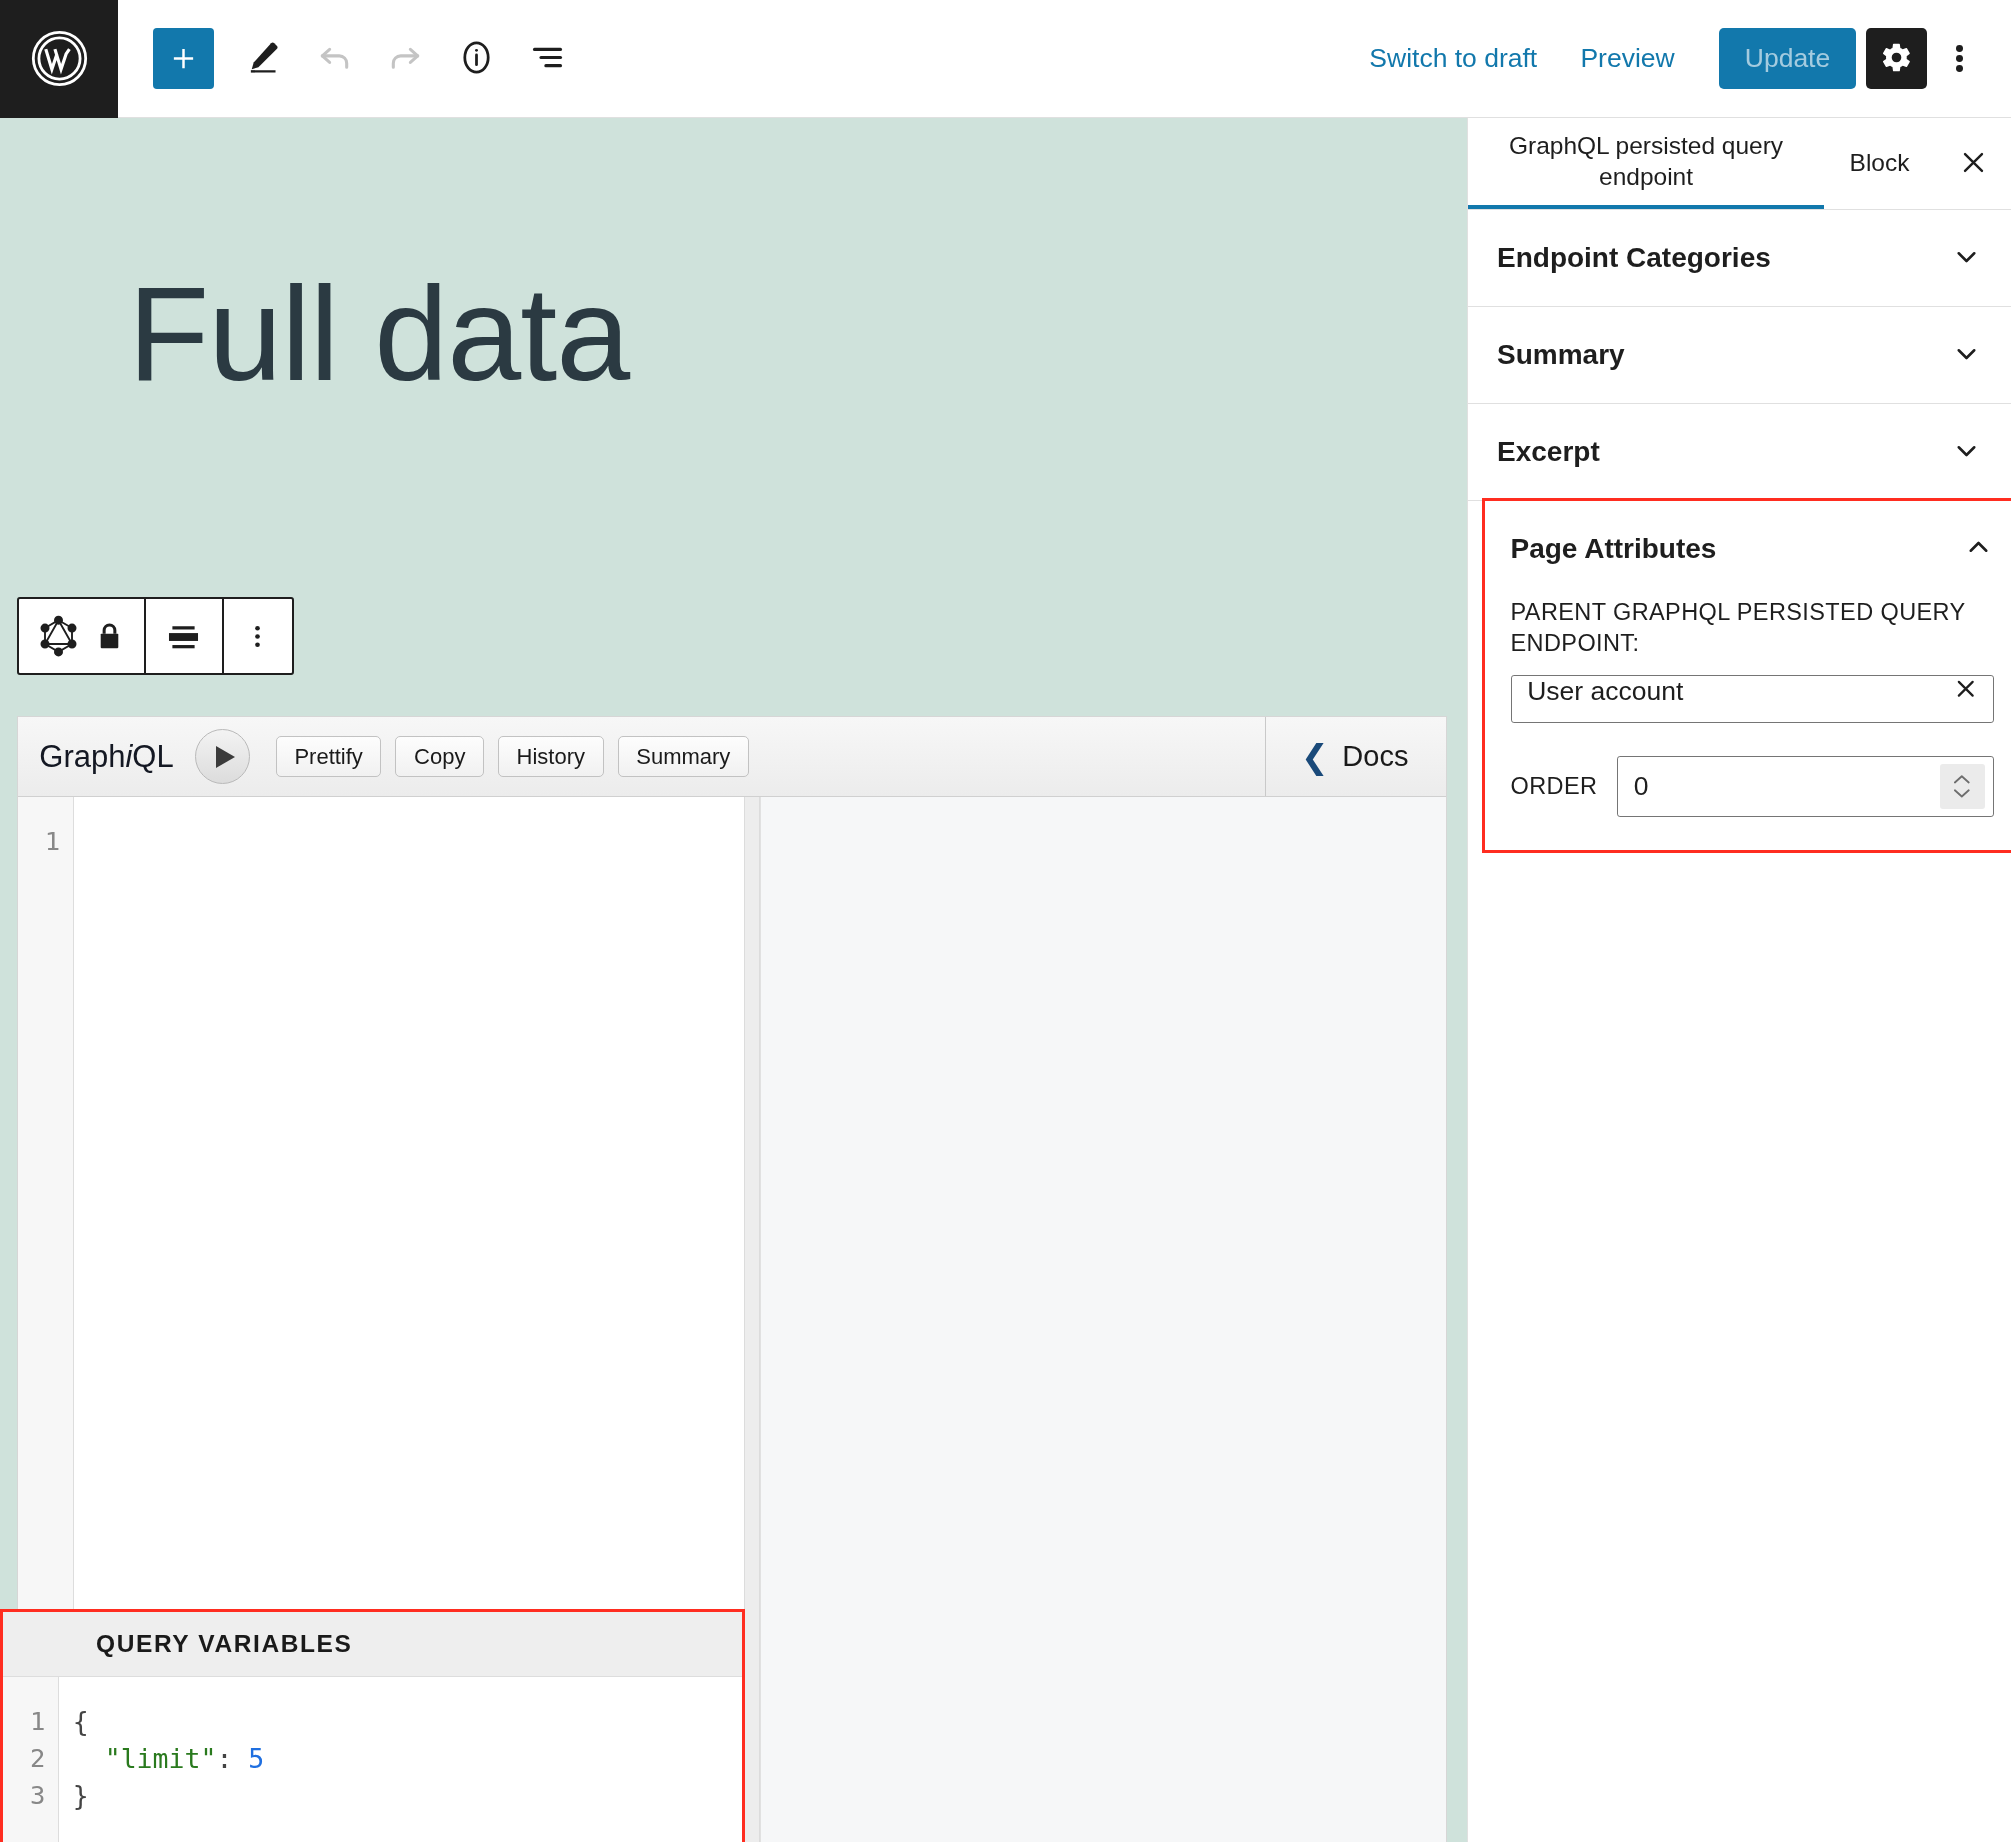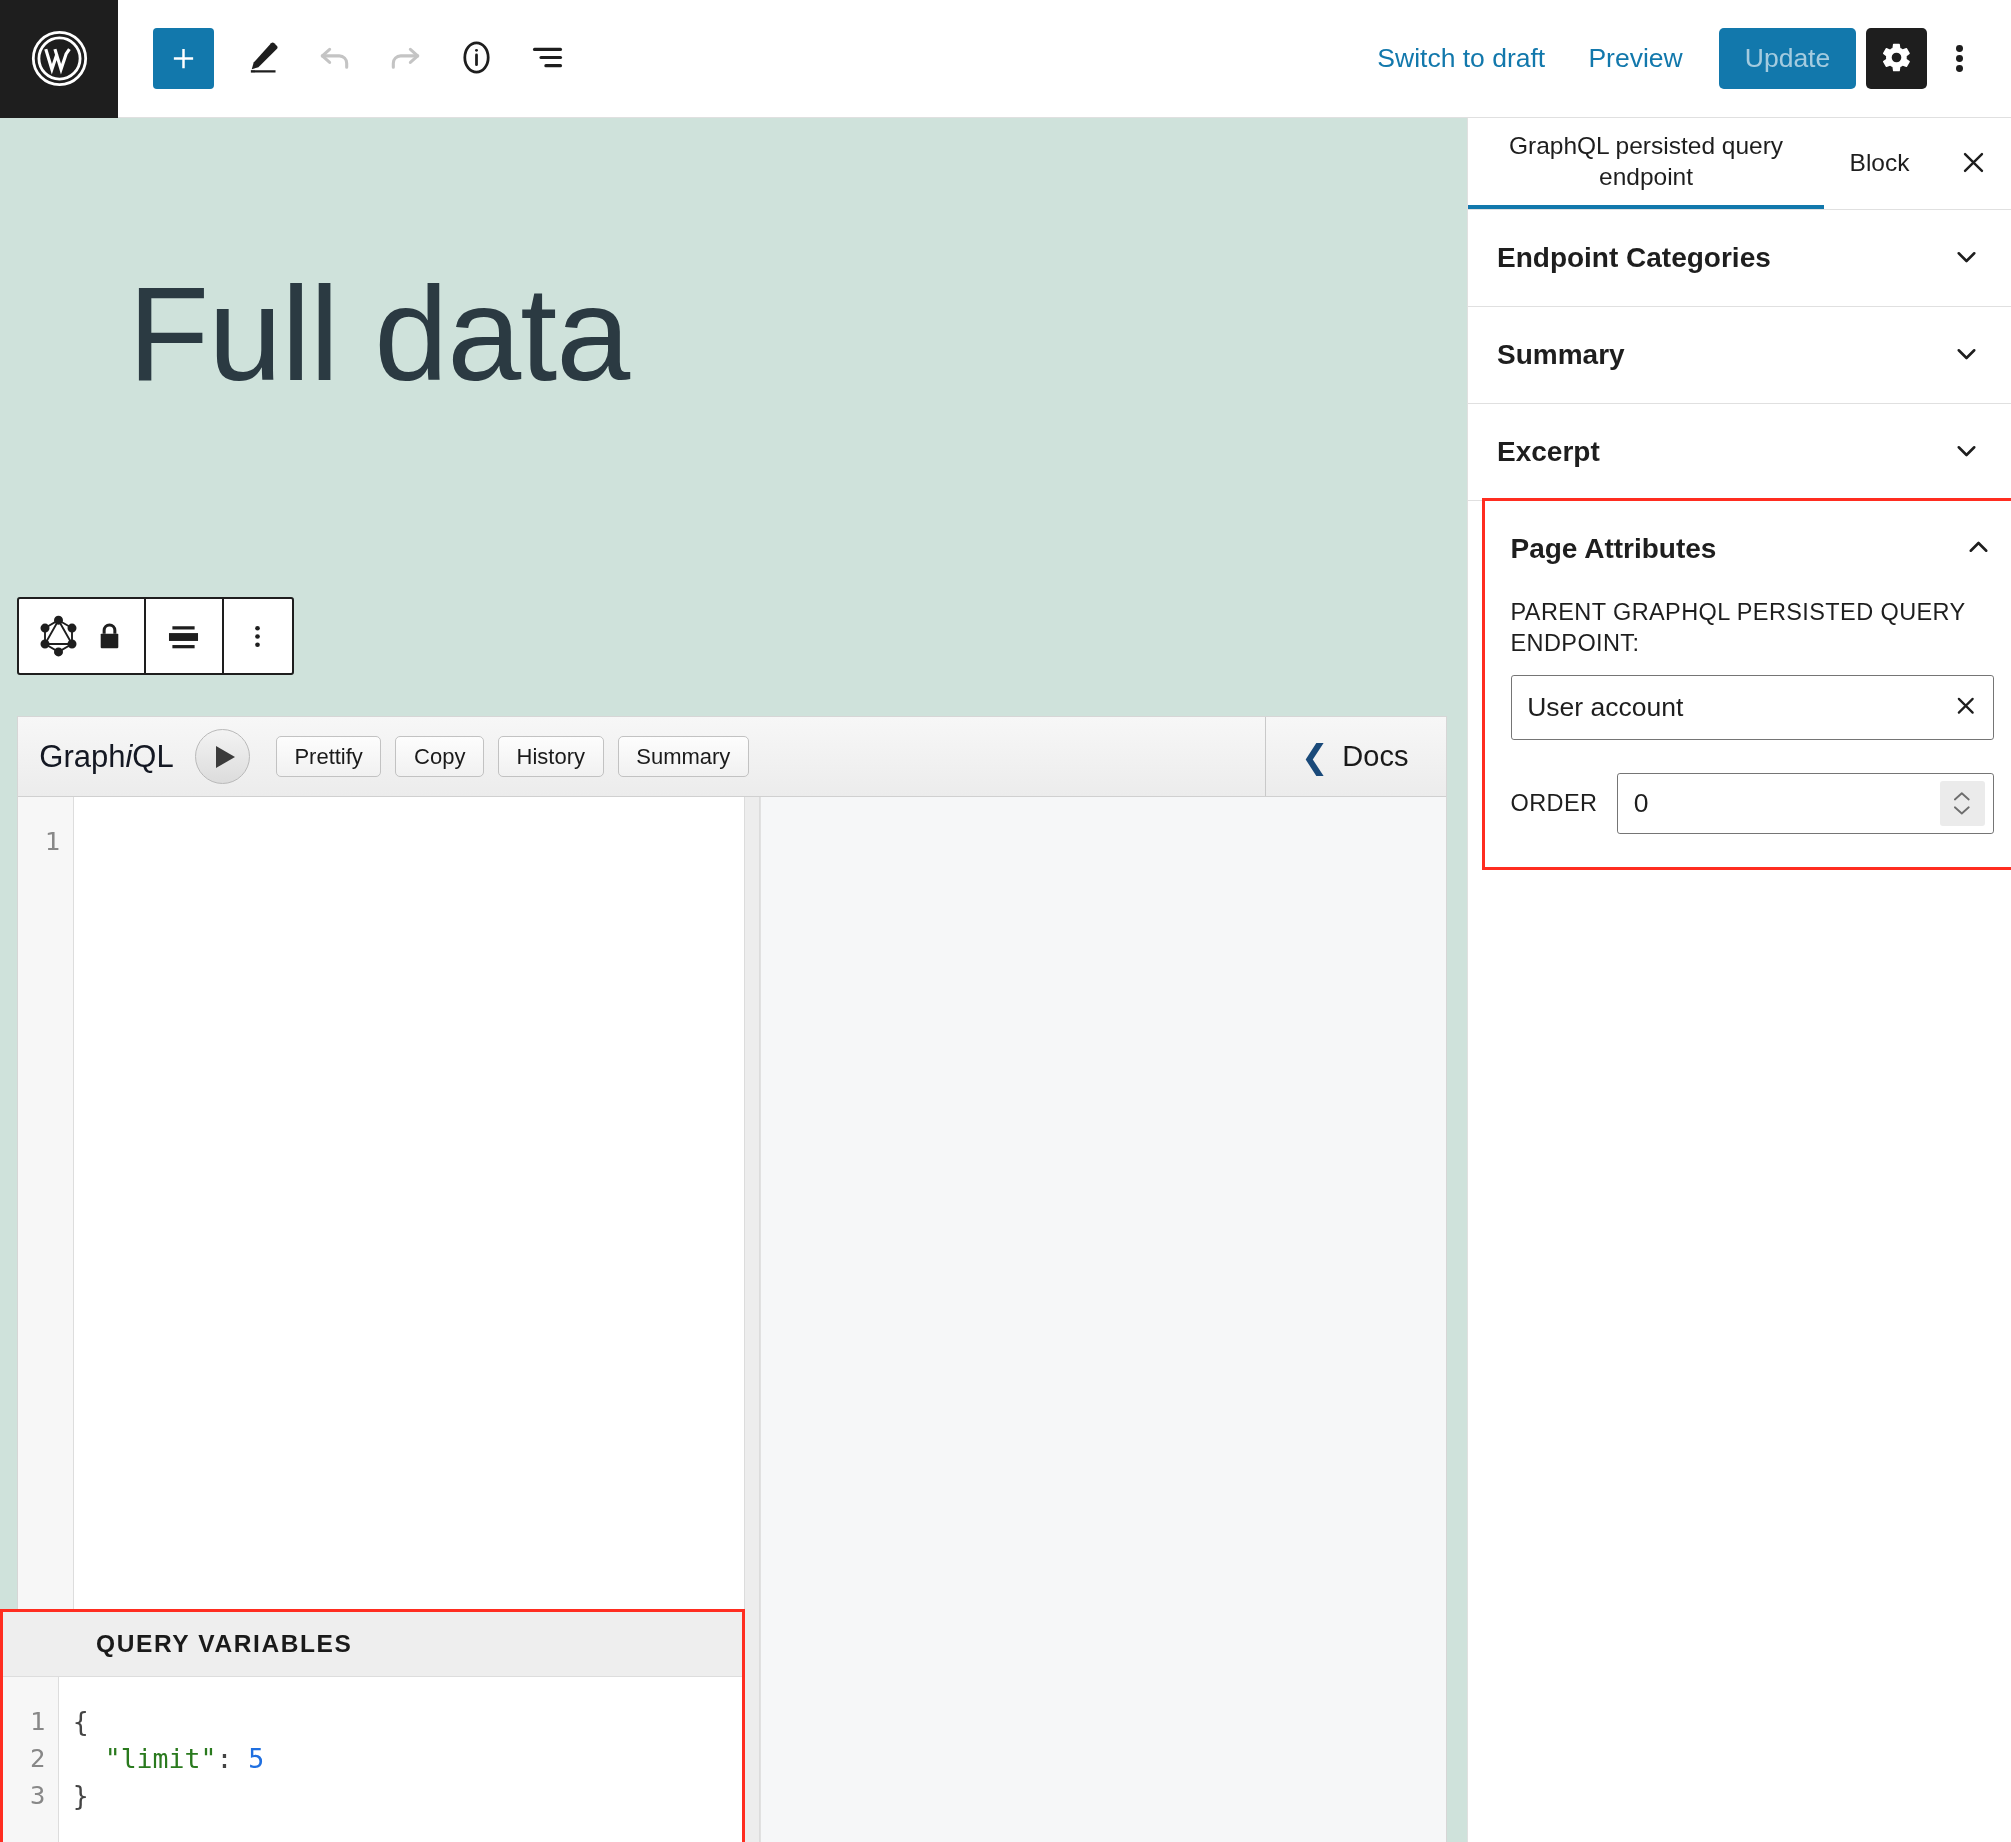--- a/index.html
+++ b/index.html
@@ -42,21 +42,21 @@
     margin-left: auto; display: flex; align-items: center; gap: 0; padding-right: 21.6px;
   }
   .linkbtn {
     font-size: 26.5px; color: #1278ac; background: transparent; border: none;
     cursor: pointer; padding: 13.7px 21.6px; white-space: nowrap;
     font-family: "Liberation Sans", sans-serif;
   }
   .update-btn {
     background: #1278ac; color: rgba(255,255,255,0.62);
     border: none; border-radius: 4.9px; font-size: 26.5px;
-    padding: 0 25.5px; height: 61px; margin-left: 15px; cursor: pointer;
+    padding: 0 25.5px; height: 61px; margin-left: 23px; cursor: pointer;
     font-family: "Liberation Sans", sans-serif;
   }
   .gear-btn {
     width: 61px; height: 61px; background: #1e1e1e; border-radius: 4.9px;
     display: flex; align-items: center; justify-content: center;
     margin-left: 9.8px; cursor: pointer; border: none;
   }
   .kebab-btn {
     width: 59px; height: 61px; background: transparent; border: none;
     display: flex; align-items: center; justify-content: center; cursor: pointer;
@@ -217,22 +217,22 @@
   .pa-head {
     height: 96px; display: flex; align-items: center; justify-content: space-between;
     padding: 0 25.5px; cursor: pointer;
   }
   .pa-body { padding: 0 25.5px 33px 25.5px; }
   .field-label {
     font-size: 23.5px; color: #1e1e1e; letter-spacing: 0.4px;
     text-transform: uppercase; line-height: 1.33; margin-bottom: 15.7px;
   }
   .combo {
-    height: 65px; border: 1px solid #757575; border-radius: 2.9px;
-    display: flex; align-items: center; padding: 0 13.7px 0 15.7px; background: #fff;
+    height: 48px; border: 1px solid #757575; border-radius: 2.9px;
+    display: flex; align-items: flex-start; padding: 0 13.7px 0 15.7px; background: #fff;
   }
   .combo-val { flex: 1; font-size: 26.5px; color: #1e1e1e; }
   .combo-clear { background: transparent; border: none; cursor: pointer; display: flex; align-items: center; }
 
   .order-row { display: flex; align-items: center; margin-top: 33px; gap: 19.6px; }
   .order-label { font-size: 23.5px; color: #1e1e1e; letter-spacing: 0.4px; text-transform: uppercase; }
   .num-wrap {
     flex: 1; height: 61px; border: 1px solid #757575; border-radius: 2.9px;
     display: flex; align-items: center; background: #fff; overflow: hidden;
   }

